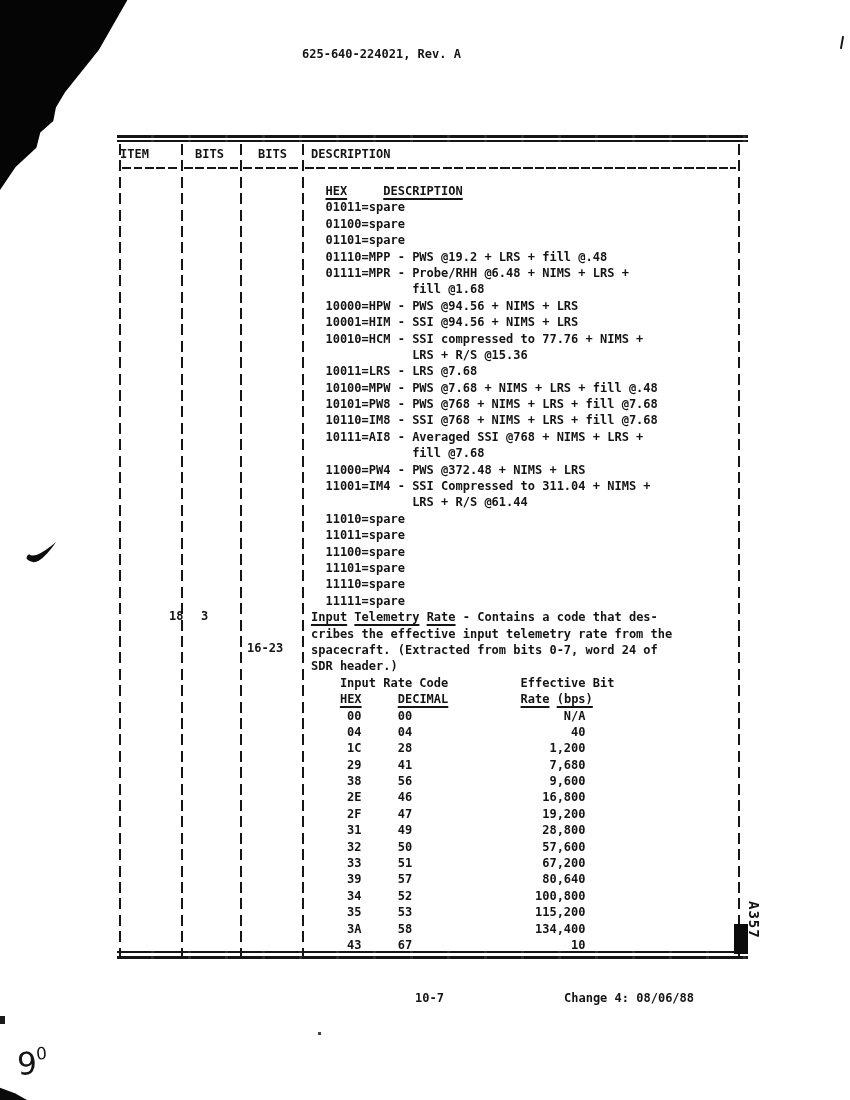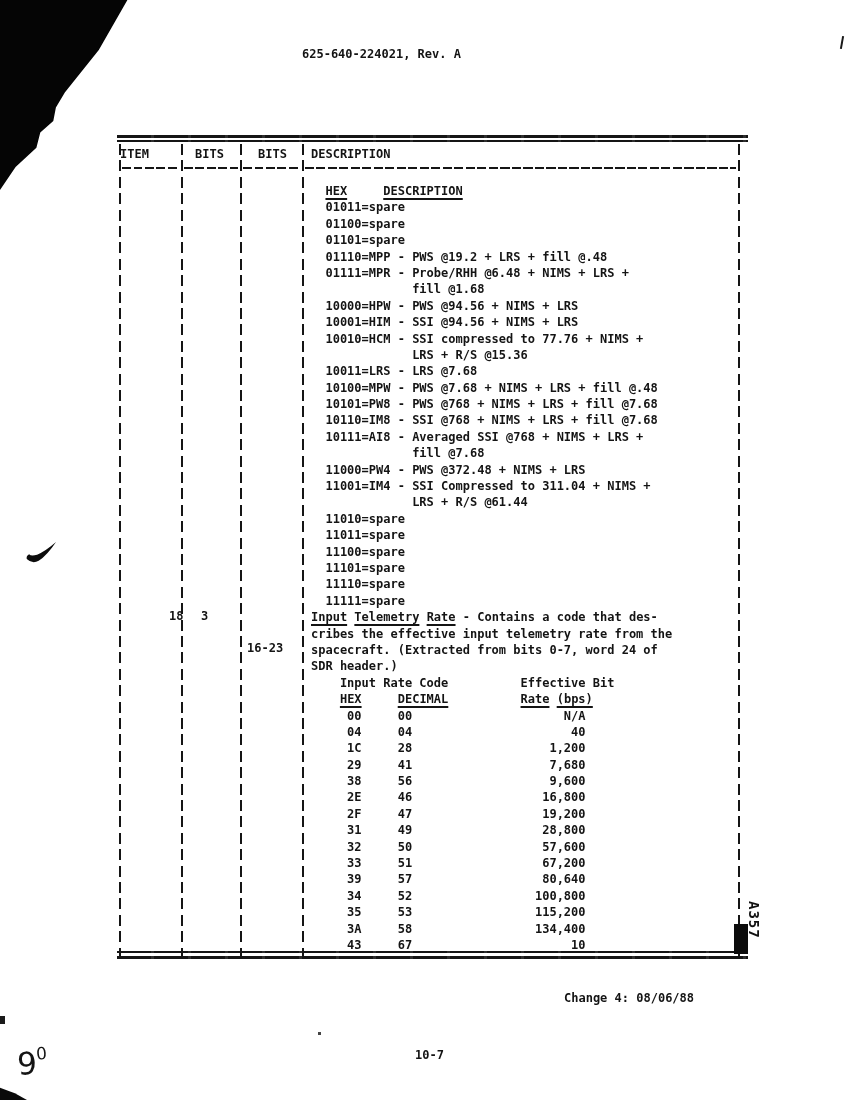--- a/index.html
+++ b/index.html
@@ -70,21 +70,21 @@
     <div class="dashline" style="left:243px;top:167px;width:57px;"></div>
     <div class="dashline" style="left:305px;top:167px;width:431px;"></div>
 
     <div class="mono abs" style="left:137px;top:609px;margin-left:32px;">18</div>
     <div class="mono abs" style="left:201px;top:609px;">3</div>
     <div class="mono abs" style="left:247px;top:609px;margin-top:32px;">16-23</div>
 
     <div class="mono lines"><div class="tline"><span>  </span><span class="u">HEX</span><span>     </span><span class="u">DESCRIPTION</span></div><div class="tline"><span>  01011=spare</span></div><div class="tline"><span>  01100=spare</span></div><div class="tline"><span>  01101=spare</span></div><div class="tline"><span>  01110=MPP - PWS @19.2 + LRS + fill @.48</span></div><div class="tline"><span>  01111=MPR - Probe/RHH @6.48 + NIMS + LRS +</span></div><div class="tline"><span>              fill @1.68</span></div><div class="tline"><span>  10000=HPW - PWS @94.56 + NIMS + LRS</span></div><div class="tline"><span>  10001=HIM - SSI @94.56 + NIMS + LRS</span></div><div class="tline"><span>  10010=HCM - SSI compressed to 77.76 + NIMS +</span></div><div class="tline"><span>              LRS + R/S @15.36</span></div><div class="tline"><span>  10011=LRS - LRS @7.68</span></div><div class="tline"><span>  10100=MPW - PWS @7.68 + NIMS + LRS + fill @.48</span></div><div class="tline"><span>  10101=PW8 - PWS @768 + NIMS + LRS + fill @7.68</span></div><div class="tline"><span>  10110=IM8 - SSI @768 + NIMS + LRS + fill @7.68</span></div><div class="tline"><span>  10111=AI8 - Averaged SSI @768 + NIMS + LRS +</span></div><div class="tline"><span>              fill @7.68</span></div><div class="tline"><span>  11000=PW4 - PWS @372.48 + NIMS + LRS</span></div><div class="tline"><span>  11001=IM4 - SSI Compressed to 311.04 + NIMS +</span></div><div class="tline"><span>              LRS + R/S @61.44</span></div><div class="tline"><span>  11010=spare</span></div><div class="tline"><span>  11011=spare</span></div><div class="tline"><span>  11100=spare</span></div><div class="tline"><span>  11101=spare</span></div><div class="tline"><span>  11110=spare</span></div><div class="tline"><span>  11111=spare</span></div><div class="tline"><span class="u">Input</span><span> </span><span class="u">Telemetry</span><span> </span><span class="u">Rate</span><span> - Contains a code that des-</span></div><div class="tline"><span>cribes the effective input telemetry rate from the</span></div><div class="tline"><span>spacecraft. (Extracted from bits 0-7, word 24 of</span></div><div class="tline"><span>SDR header.)</span></div><div class="tline"><span>    Input Rate Code          Effective Bit</span></div><div class="tline"><span>    </span><span class="u">HEX</span><span>     </span><span class="u">DECIMAL</span><span>          </span><span class="u">Rate</span><span> </span><span class="u">(bps)</span></div><div class="tline"><span>     00     00                     N/A</span></div><div class="tline"><span>     04     04                      40</span></div><div class="tline"><span>     1C     28                   1,200</span></div><div class="tline"><span>     29     41                   7,680</span></div><div class="tline"><span>     38     56                   9,600</span></div><div class="tline"><span>     2E     46                  16,800</span></div><div class="tline"><span>     2F     47                  19,200</span></div><div class="tline"><span>     31     49                  28,800</span></div><div class="tline"><span>     32     50                  57,600</span></div><div class="tline"><span>     33     51                  67,200</span></div><div class="tline"><span>     39     57                  80,640</span></div><div class="tline"><span>     34     52                 100,800</span></div><div class="tline"><span>     35     53                 115,200</span></div><div class="tline"><span>     3A     58                 134,400</span></div><div class="tline"><span>     43     67                      10</span></div></div>
   </div>
 
-  <div class="mono abs" style="left:415px;top:1048px;">10-7</div>
+  <div class="mono abs" style="left:415px;top:991px;">10-7</div>
   <div class="mono abs" style="left:564px;top:991px;">Change 4: 08/06/88</div>
 
   <div class="sidebar-rect"></div>
   <div class="side-label">A357</div>
 
   <div class="hand"><span class="big">9</span><span class="small">0</span></div>
 
 </div>
 
 </body></html>

